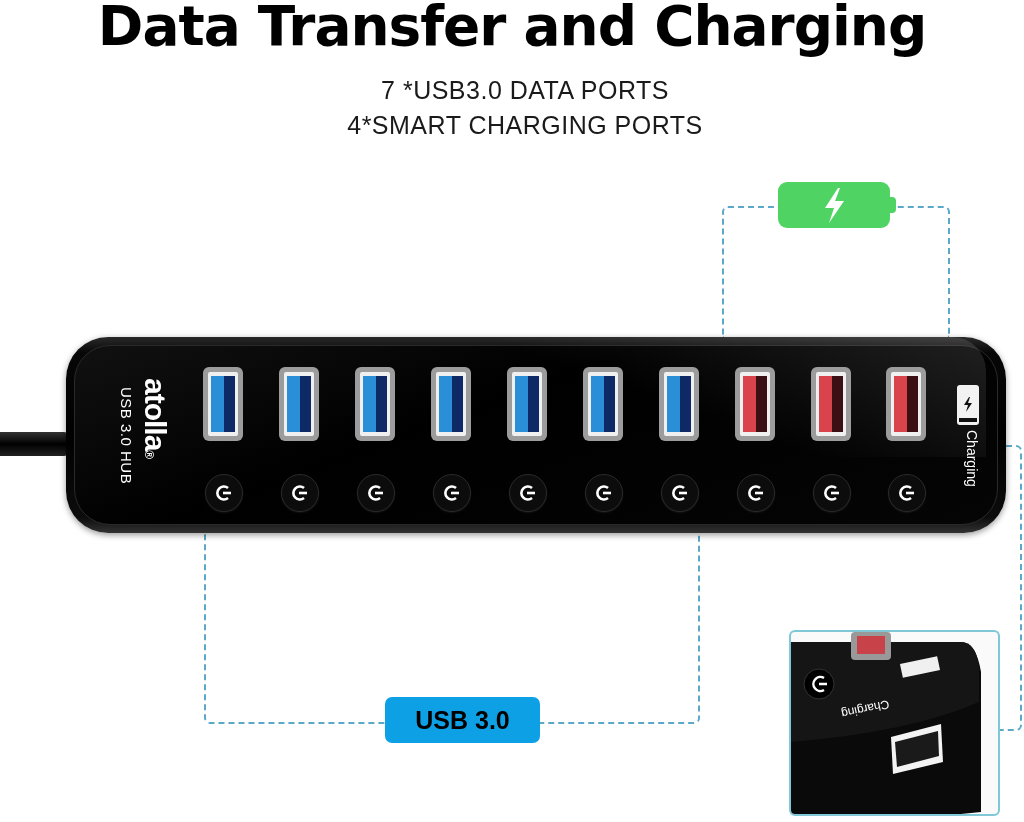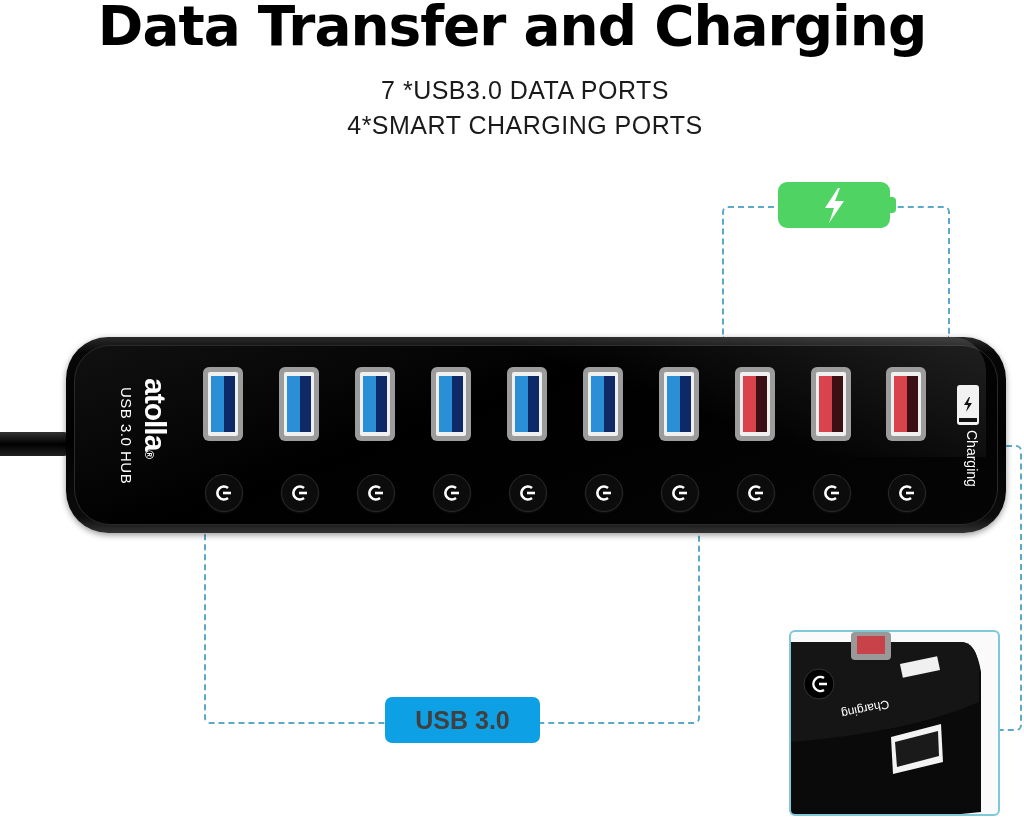--- a/index.html
+++ b/index.html
@@ -17,21 +17,21 @@
   .logo-sub { position:absolute; color:#fff; font-size:15px; transform:rotate(90deg); transform-origin:left top; letter-spacing:0.5px; }
   .port { position:absolute; width:40px; height:74px; background:#9c9c9c; border-radius:6px; box-sizing:border-box; padding:5px; }
   .port .inner { width:100%; height:100%; background:#f0f0f0; box-sizing:border-box; padding:4px 3px; border-radius:2px; }
   .port .slot { width:100%; height:100%; box-sizing:border-box; display:flex; }
   .port .tongue { width:55%; height:100%; }
   .port .cavity { flex:1; height:100%; }
   .btn { position:absolute; width:36px; height:36px; border-radius:50%; background:#0c0c0c; border:1px solid #2a2a2a; box-shadow:0 1px 2px rgba(255,255,255,.08); }
   .btn svg { position:absolute; left:8px; top:8px; }
   .chg-label { position:absolute; color:#fff; font-size:14px; transform:rotate(90deg); transform-origin:left top; }
   .chg-icon { position:absolute; left:957px; top:385px; width:22px; height:40px; background:#f2f2f2; border-radius:3px; }
-  .usb-badge { position:absolute; left:385px; top:697px; width:155px; height:46px; background:#0ea0e4; border-radius:7px; color:#404040; font-weight:bold; font-size:25px; text-align:center; line-height:46px; }
+  .usb-badge { position:absolute; left:385px; top:697px; width:155px; height:46px; background:#0ea0e4; border-radius:7px; color:#000000; font-weight:bold; font-size:25px; text-align:center; line-height:46px; }
   .inset { position:absolute; left:789px; top:630px; width:211px; height:186px; border:2px solid #7fc8d8; border-radius:6px; box-sizing:border-box; overflow:hidden; background:#fafafa; }
 </style>
 </head>
 <body>
 
 <div class="title">Data Transfer and Charging</div>
 <div class="sub" style="top:76px;">7 *USB3.0 DATA PORTS</div>
 <div class="sub" style="top:111px;">4*SMART CHARGING PORTS</div>
 
 <div class="dash" style="left:722px; top:206px; width:228px; height:132px; border-bottom:none; border-radius:6px 6px 0 0;"></div>

